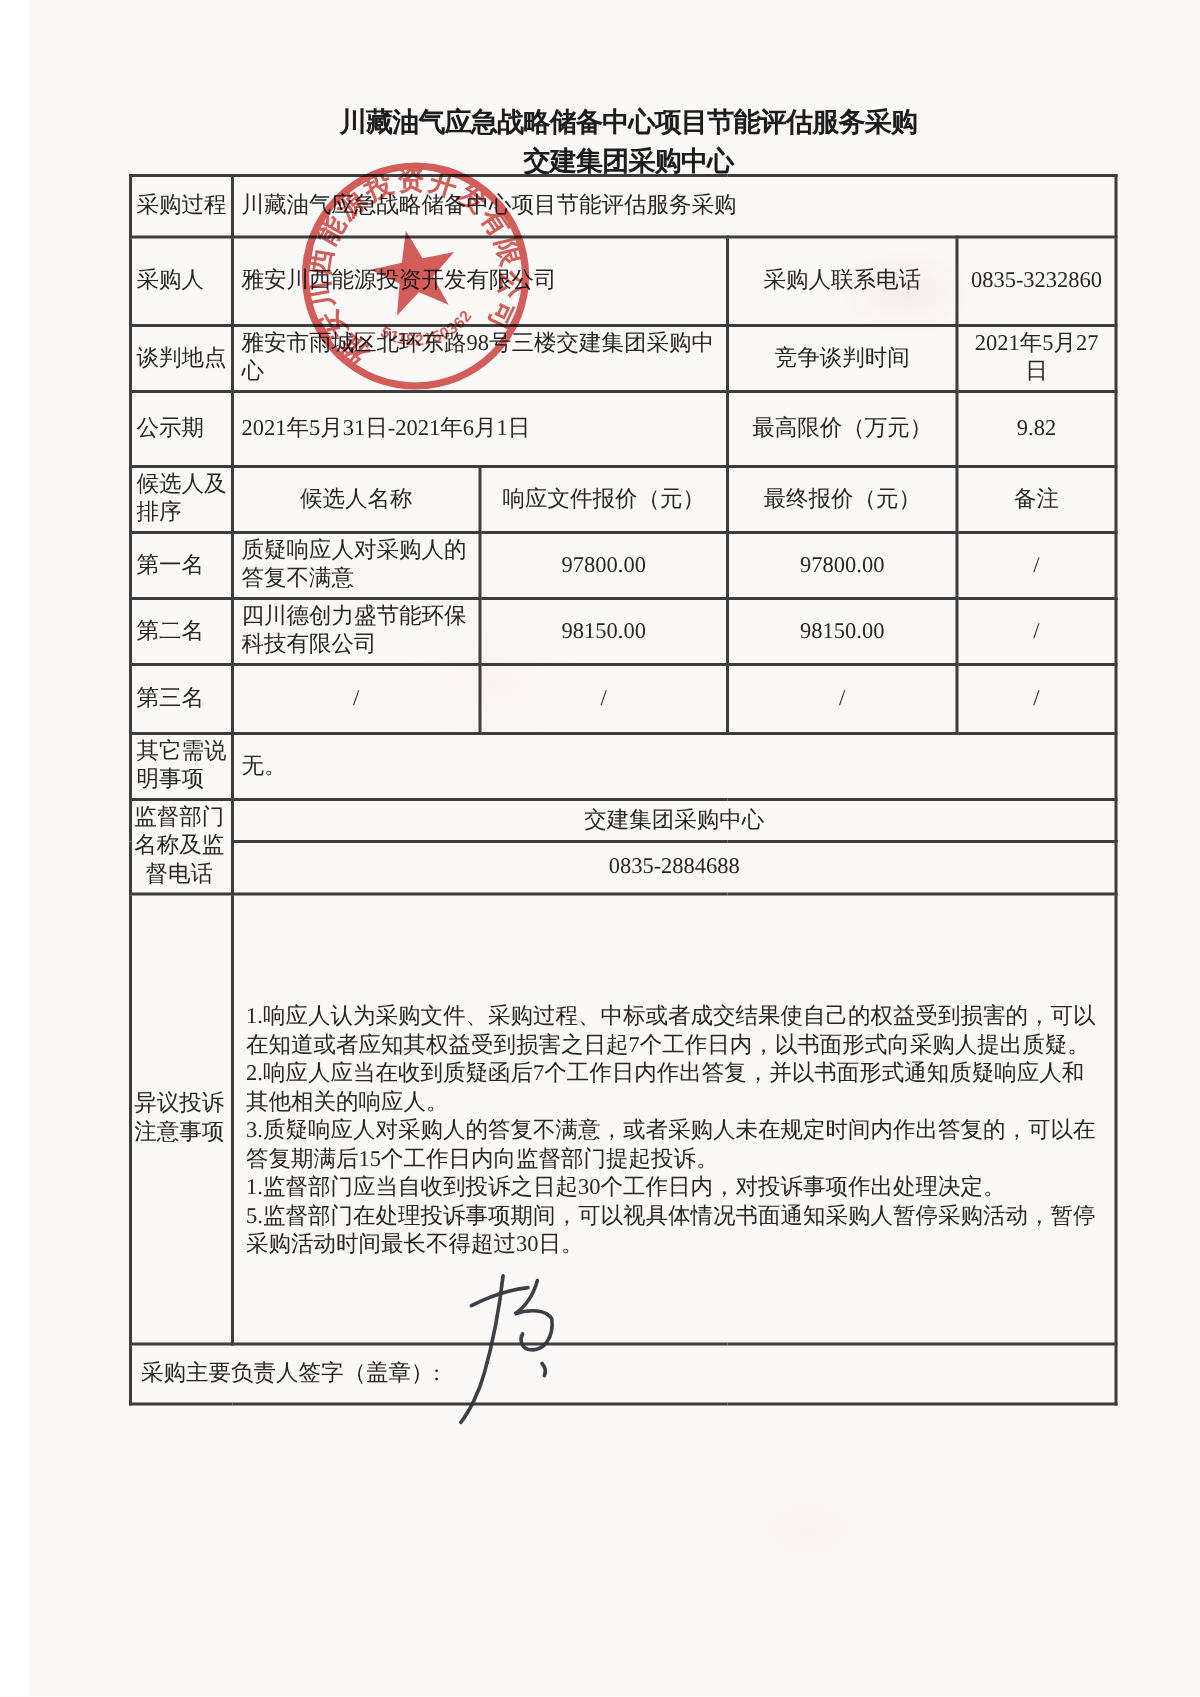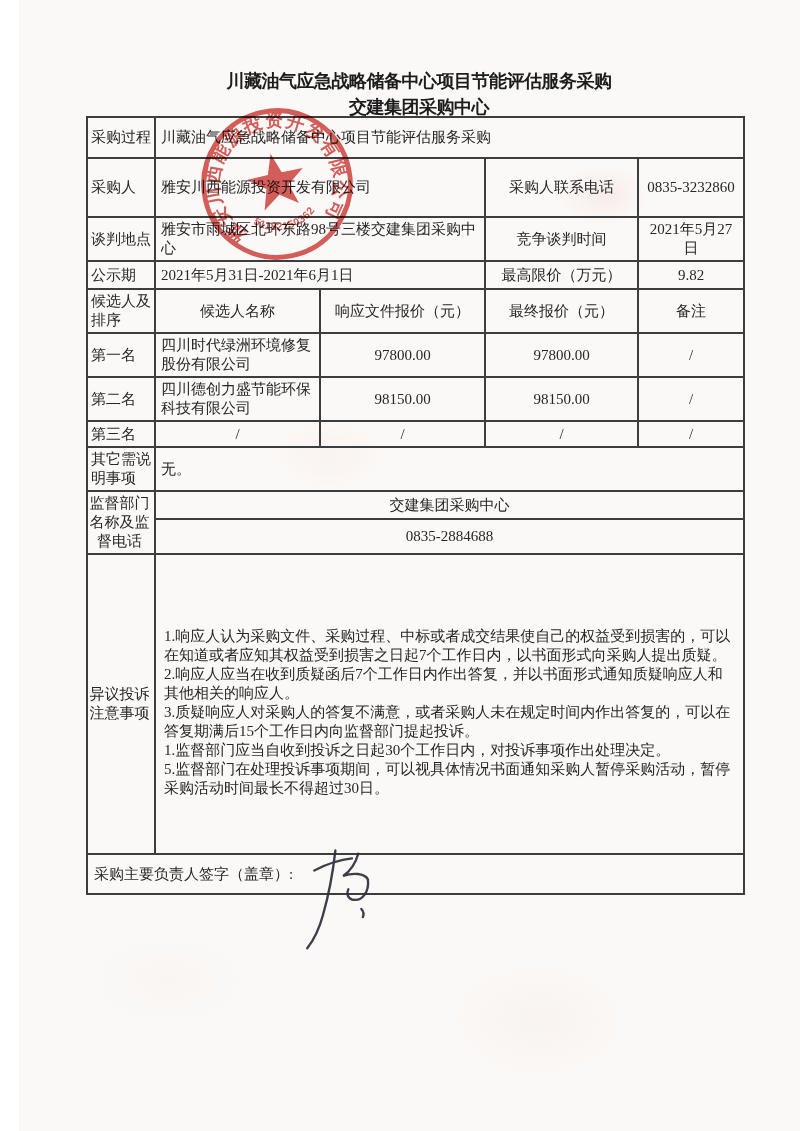--- a/index.html
+++ b/index.html
@@ -68,48 +68,48 @@
         <td class="val" colspan="2">雅安川西能源投资开发有限公司</td>
         <td class="c">采购人联系电话</td>
         <td class="c">0835-3232860</td>
       </tr>
       <tr style="height:41px">
         <td class="lbl">谈判地点</td>
         <td class="val" colspan="2">雅安市雨城区北环东路98号三楼交建集团采购中心</td>
         <td class="c">竞争谈判时间</td>
         <td class="c">2021年5月27日</td>
       </tr>
-      <tr style="height:28px">
+      <tr style="height:50px">
         <td class="lbl">公示期</td>
         <td class="val" colspan="2">2021年5月31日-2021年6月1日</td>
         <td class="c">最高限价（万元）</td>
         <td class="c">9.82</td>
       </tr>
       <tr style="height:42px">
         <td class="lbl">候选人及排序</td>
         <td class="c">候选人名称</td>
         <td class="c">响应文件报价（元）</td>
         <td class="c">最终报价（元）</td>
         <td class="c">备注</td>
       </tr>
       <tr style="height:43px">
         <td class="lbl">第一名</td>
-        <td class="val">四川时代绿洲环境修复股份有限公司</td>
+        <td class="val">质疑响应人对采购人的答复不满意</td>
         <td class="c">97800.00</td>
         <td class="c">97800.00</td>
         <td class="c">/</td>
       </tr>
       <tr style="height:44px">
         <td class="lbl">第二名</td>
         <td class="val">四川德创力盛节能环保科技有限公司</td>
         <td class="c">98150.00</td>
         <td class="c">98150.00</td>
         <td class="c">/</td>
       </tr>
-      <tr style="height:26px">
+      <tr style="height:46px">
         <td class="lbl">第三名</td>
         <td class="c">/</td>
         <td class="c">/</td>
         <td class="c">/</td>
         <td class="c">/</td>
       </tr>
       <tr style="height:41px">
         <td class="lbl">其它需说明事项</td>
         <td class="val" colspan="4">无。</td>
       </tr>

